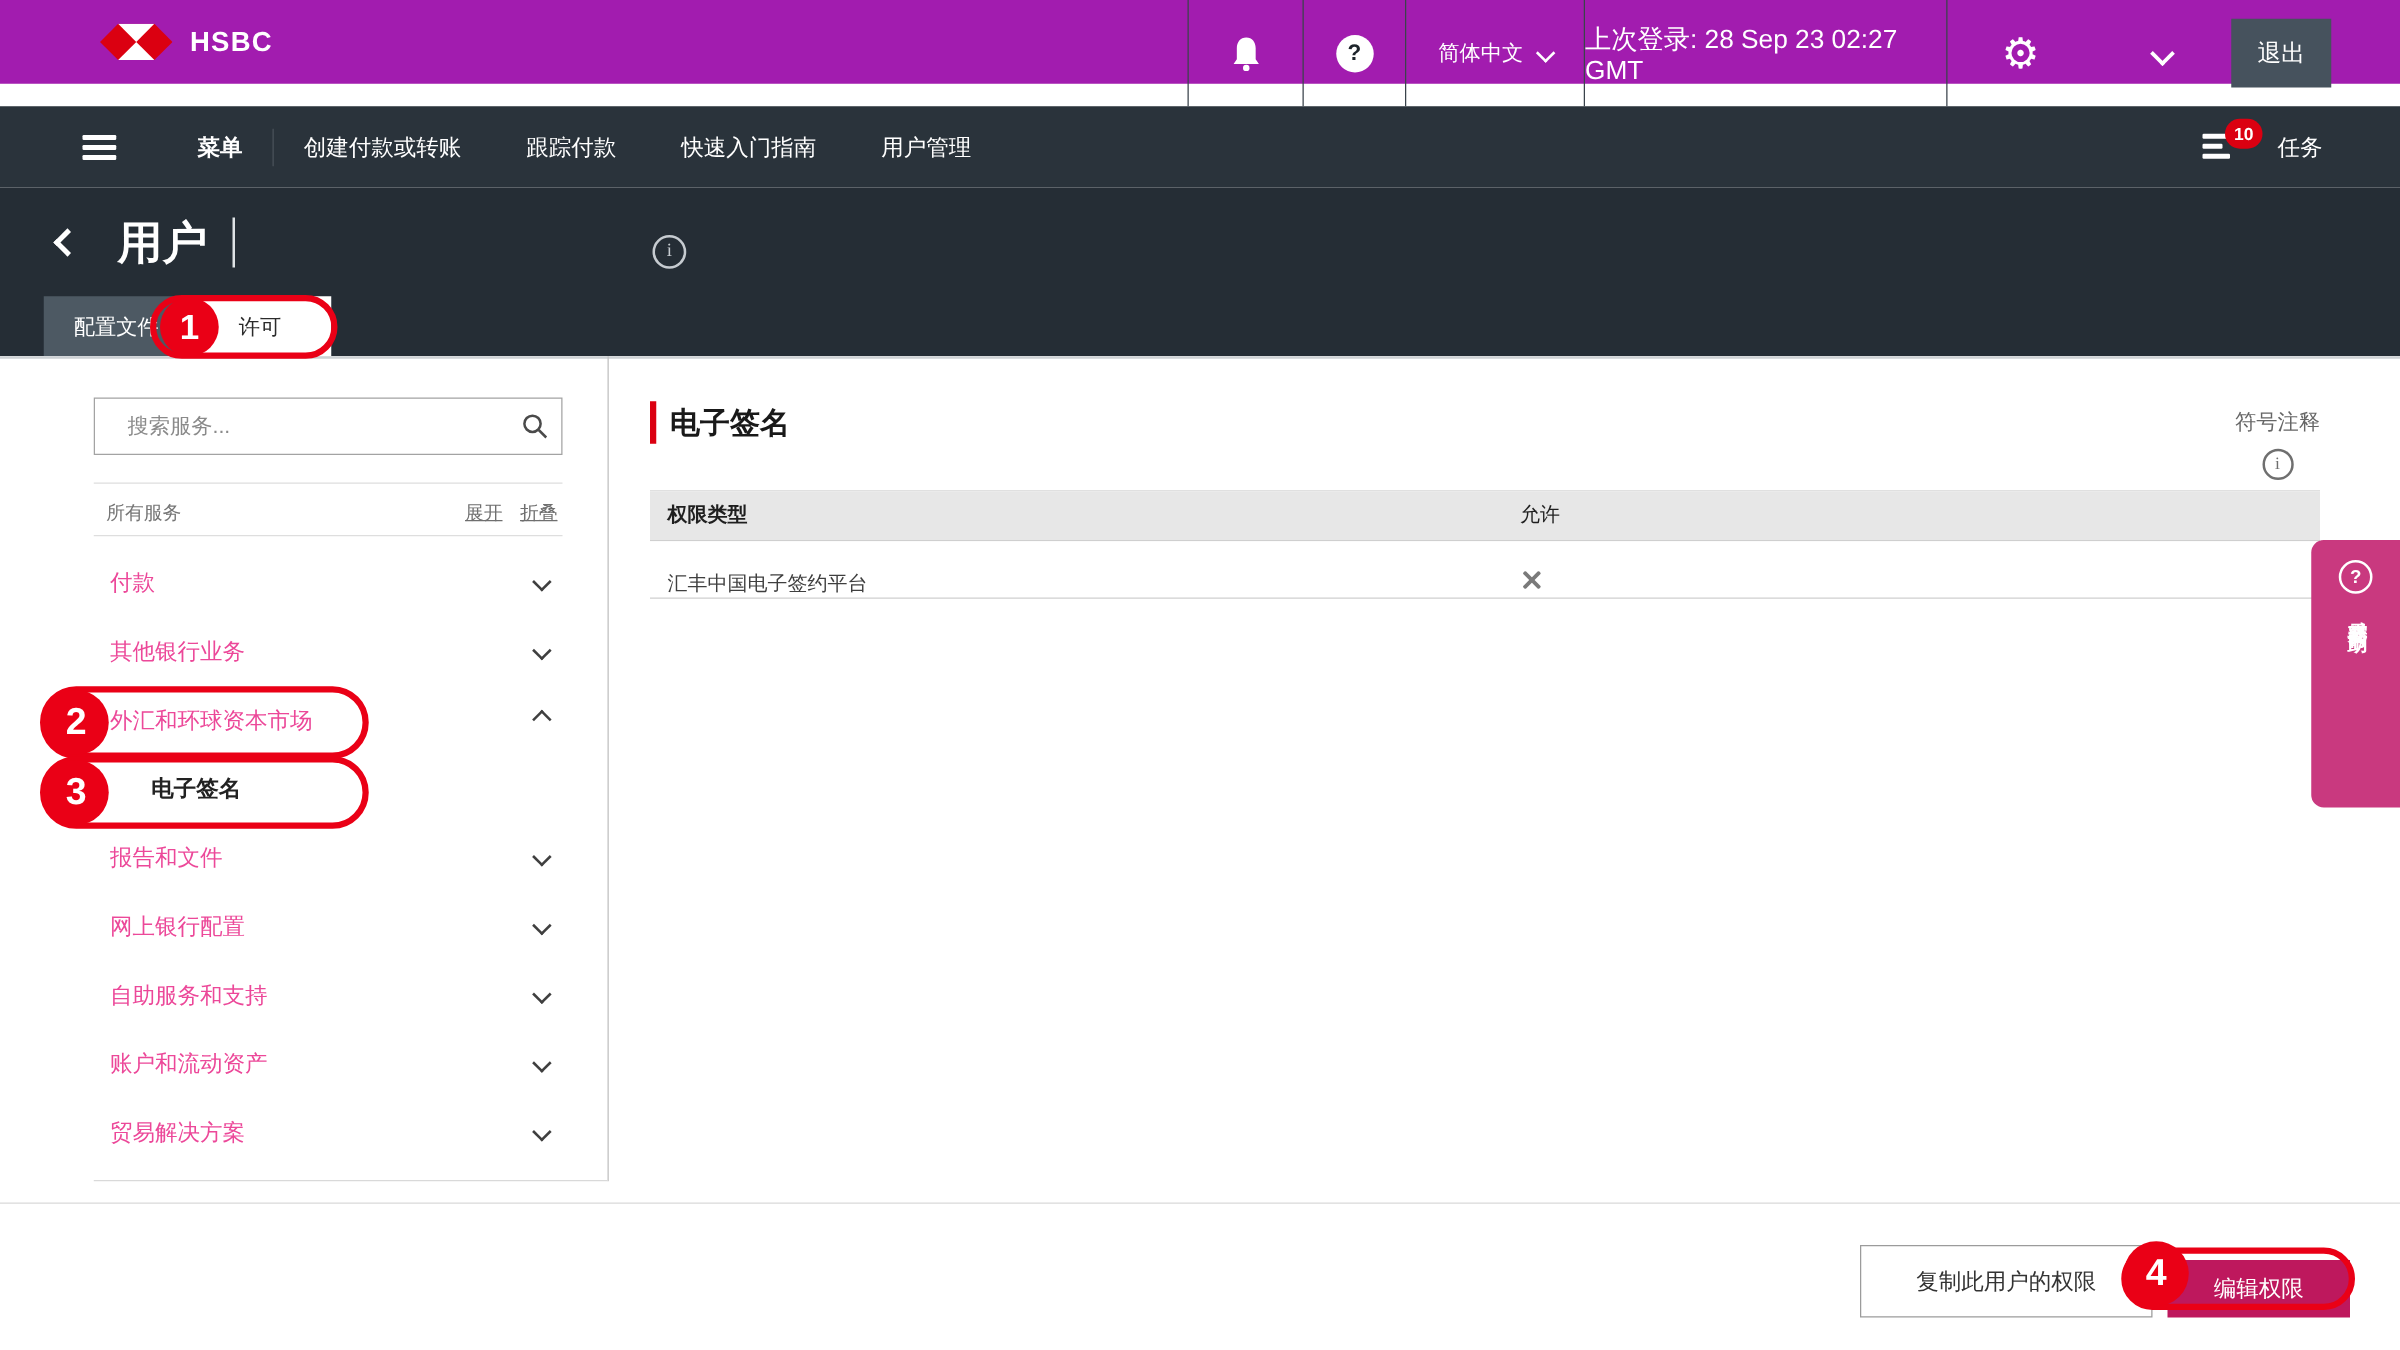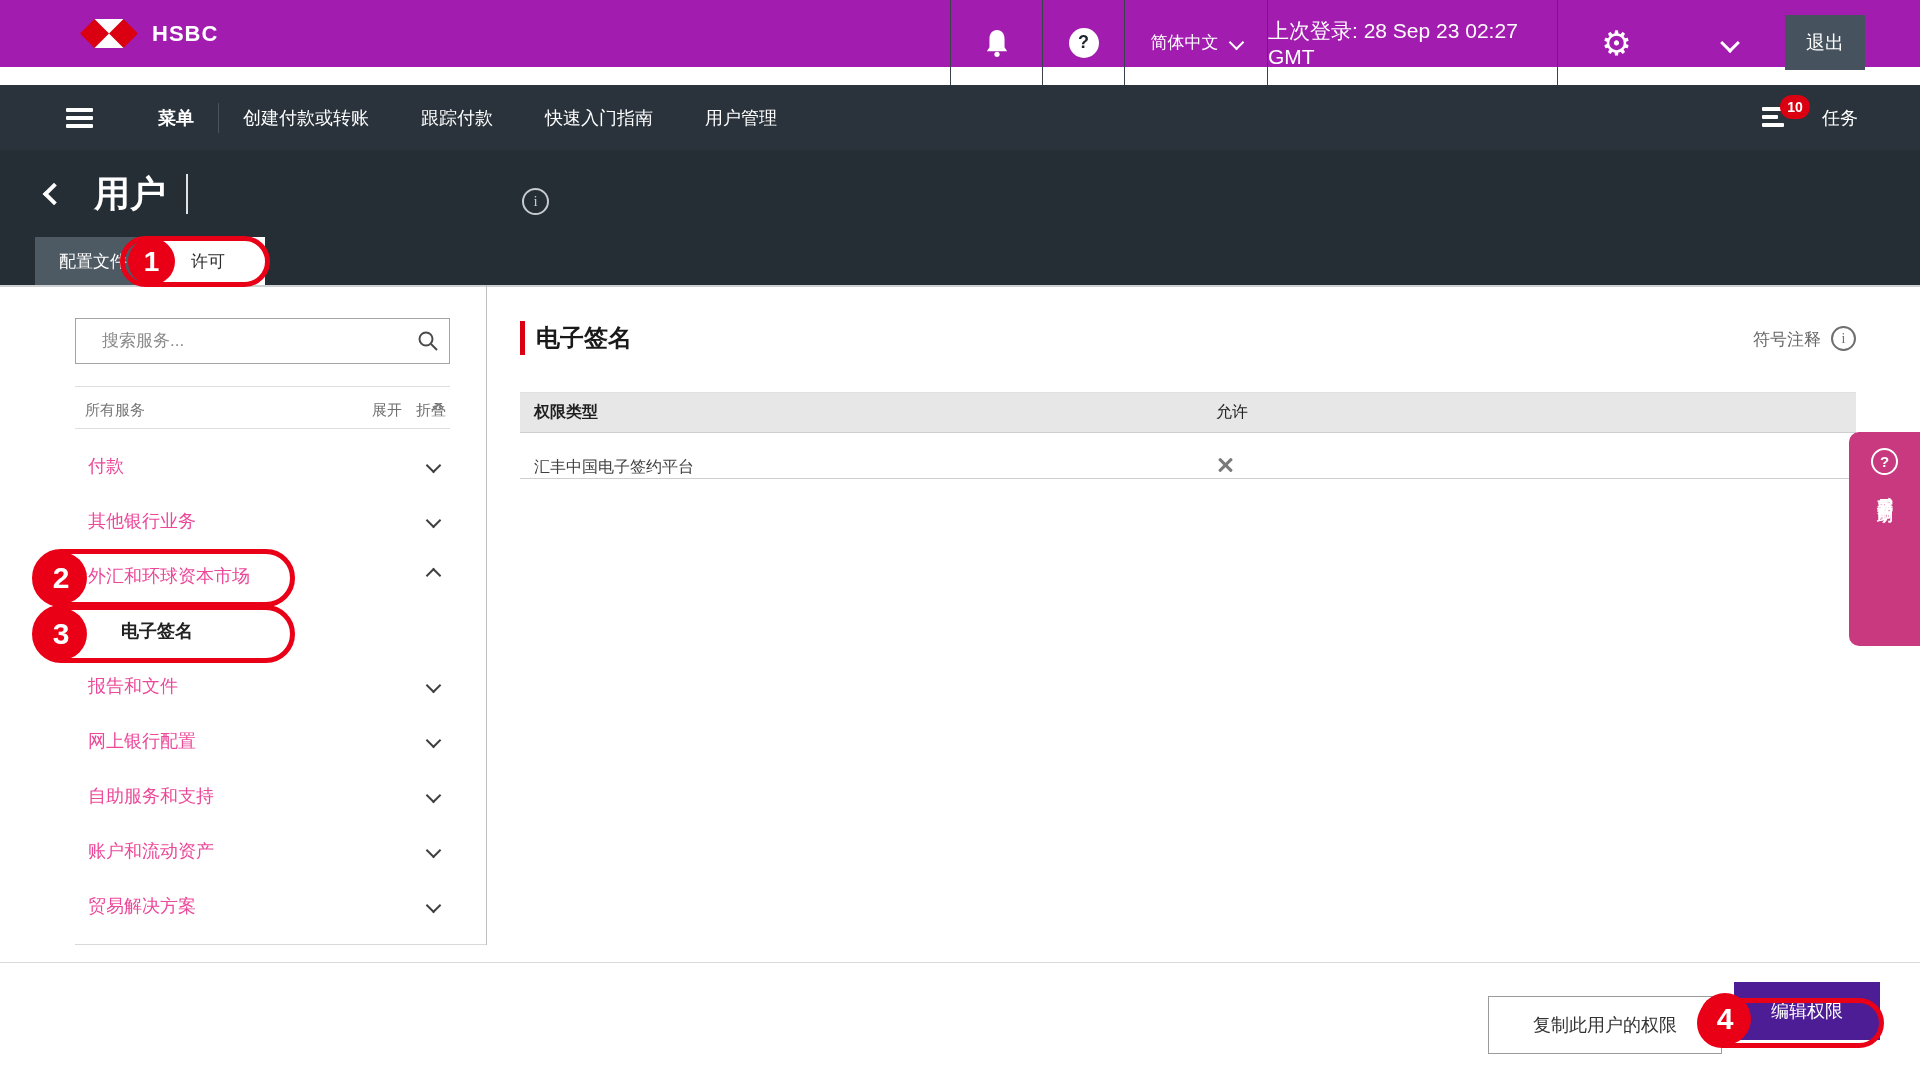--- a/index.html
+++ b/index.html
@@ -68,33 +68,33 @@
   .sidebar-bline { position:absolute; left:75px; top:944px; width:411px; height:1px; background:#d9d9d9; }
 
   .search-wrap { position:absolute; left:75px; top:318px; width:375px; height:46px; }
   .search-input { width:100%; height:100%; border:1px solid #a3a3a3; font-size:17px; padding:0 44px 0 26px; color:#333; font-family:inherit; }
   .search-input::placeholder { color:#8a8a8a; }
   .search-icon { position:absolute; right:10px; top:11px; }
   .sb-div1 { position:absolute; left:75px; top:386px; width:375px; height:1px; background:#dedede; }
   .allserv-row { position:absolute; left:75px; top:392px; width:375px; height:36px; display:flex; align-items:center; }
   .allserv-label { color:#757575; font-size:15px; margin-left:10px; }
   .allserv-links { margin-left:auto; display:flex; gap:14px; margin-right:4px; }
-  .allserv-links span { color:#6f6f6f; font-size:15px; cursor:pointer; }
+  .allserv-links span { color:#6f6f6f; font-size:15px; cursor:pointer;text-decoration:underline; }
   .sb-div2 { position:absolute; left:75px; top:428px; width:375px; height:1px; background:#dedede; }
 
   .service-list { position:absolute; left:78px; top:438px; width:375px; }
   .svc-row { height:55px; display:flex; align-items:center; position:relative; cursor:pointer; }
   .svc-label { font-size:18px; color:#ec4899; margin-left:10px; }
   .svc-row .cv { position:absolute; right:14px; }
   .svc-selected .svc-label { font-weight:bold; margin-left:43px; color:#222; }
 
   .heading-row { position:absolute; left:520px; top:318px; width:1336px; height:42px; }
   .heading-bar { position:absolute; left:0; top:3px; width:5px; height:34px; background:#db0011; }
   .heading-text { position:absolute; left:16px; top:4px; font-size:24px; font-weight:bold; color:#191919; }
-  .legend { position:absolute; right:0; top:8px; display:flex; align-items:flex-end; gap:10px; }
+  .legend { position:absolute; right:0; top:8px; display:flex; align-items:center; gap:10px;flex-direction:column; }
   .legend-label { color:#666; font-size:17px; }
   .legend-info { width:25px; height:25px; border:2px solid #6f6f6f; border-radius:50%; display:grid; place-items:center; }
   .legend-info::after { content:"i"; color:#6f6f6f; font-size:14px; font-family:"Liberation Serif", serif; }
 
   .perm-table { position:absolute; left:520px; top:392px; width:1336px; border-top:1px solid #e0e0e0; }
   .pt-header { display:flex; height:40px; background:#e7e7e7; border-bottom:1px solid #cfcfcf; align-items:center; }
   .pt-h1 { width:680px; padding-left:14px; font-size:16px; font-weight:bold; color:#1f1f1f; }
   .pt-h2 { flex:1; padding-left:16px; font-size:16px; font-weight:normal; color:#1f1f1f; }
   .pt-row { display:flex; height:46px; background:#fff; border-bottom:1px solid #cfcfcf; align-items:flex-end; }
   .pt-c1 { width:680px; padding-left:14px; font-size:16px; color:#3f3f3f; }
@@ -106,21 +106,21 @@
 
   
   .helptab { position:absolute; left:1849px; top:432px; width:71px; height:214px; background:#c9397f; border-radius:10px 0 0 10px; display:flex; flex-direction:column; align-items:center; padding-top:16px; cursor:pointer; }
   .helptab-q { width:27px; height:27px; border:2px solid #fff; border-radius:50%; display:grid; place-items:center; margin-bottom:10px; flex:none; }
   .helptab-q::after { content:"?"; color:#fff; font-size:15px; font-weight:bold; }
   .helptab-label { writing-mode:vertical-rl; color:#fff; font-size:16px; font-weight:bold; letter-spacing:3px; }
 
   
   .footer { position:absolute; left:0; top:962px; width:1920px; height:118px; background:#fff; border-top:1px solid #d9d9d9; }
   .copy-btn { position:absolute; left:1488px; top:33px; width:234px; height:58px; background:#fff; border:1px solid #9b9b9b; font-size:18px; color:#333; cursor:pointer; font-family:inherit; }
-  .edit-btn { position:absolute; left:1734px; top:19px; width:146px; height:58px; background:#4c1d95; border:none; font-size:18px; color:#fff; cursor:pointer; font-family:inherit; }
+  .edit-btn { position:absolute; left:1734px; top:45px; width:146px; height:46px; background:#be185d; border:none; font-size:18px; color:#fff; cursor:pointer; font-family:inherit; }
 
   
   .ann-pill { position:absolute; border:5px solid #ea0016; border-radius:30px; z-index:40; pointer-events:none; }
   .ann-circle { position:absolute; background:#ea0016; border-radius:50%; color:#fff; font-weight:bold; display:grid; place-items:center; z-index:41; pointer-events:none; }
   .ann-1p { left:120px; top:236px; width:150px; height:51px; }
   .ann-1c { left:128px; top:238px; width:47px; height:47px; font-size:28px; }
   .ann-2p { left:32px; top:549px; width:263px; height:58px; }
   .ann-2c { left:35px; top:552px; width:52px; height:52px; font-size:30px; }
   .ann-3p { left:32px; top:605px; width:263px; height:58px; }
   .ann-3c { left:35px; top:608px; width:52px; height:52px; font-size:30px; }

